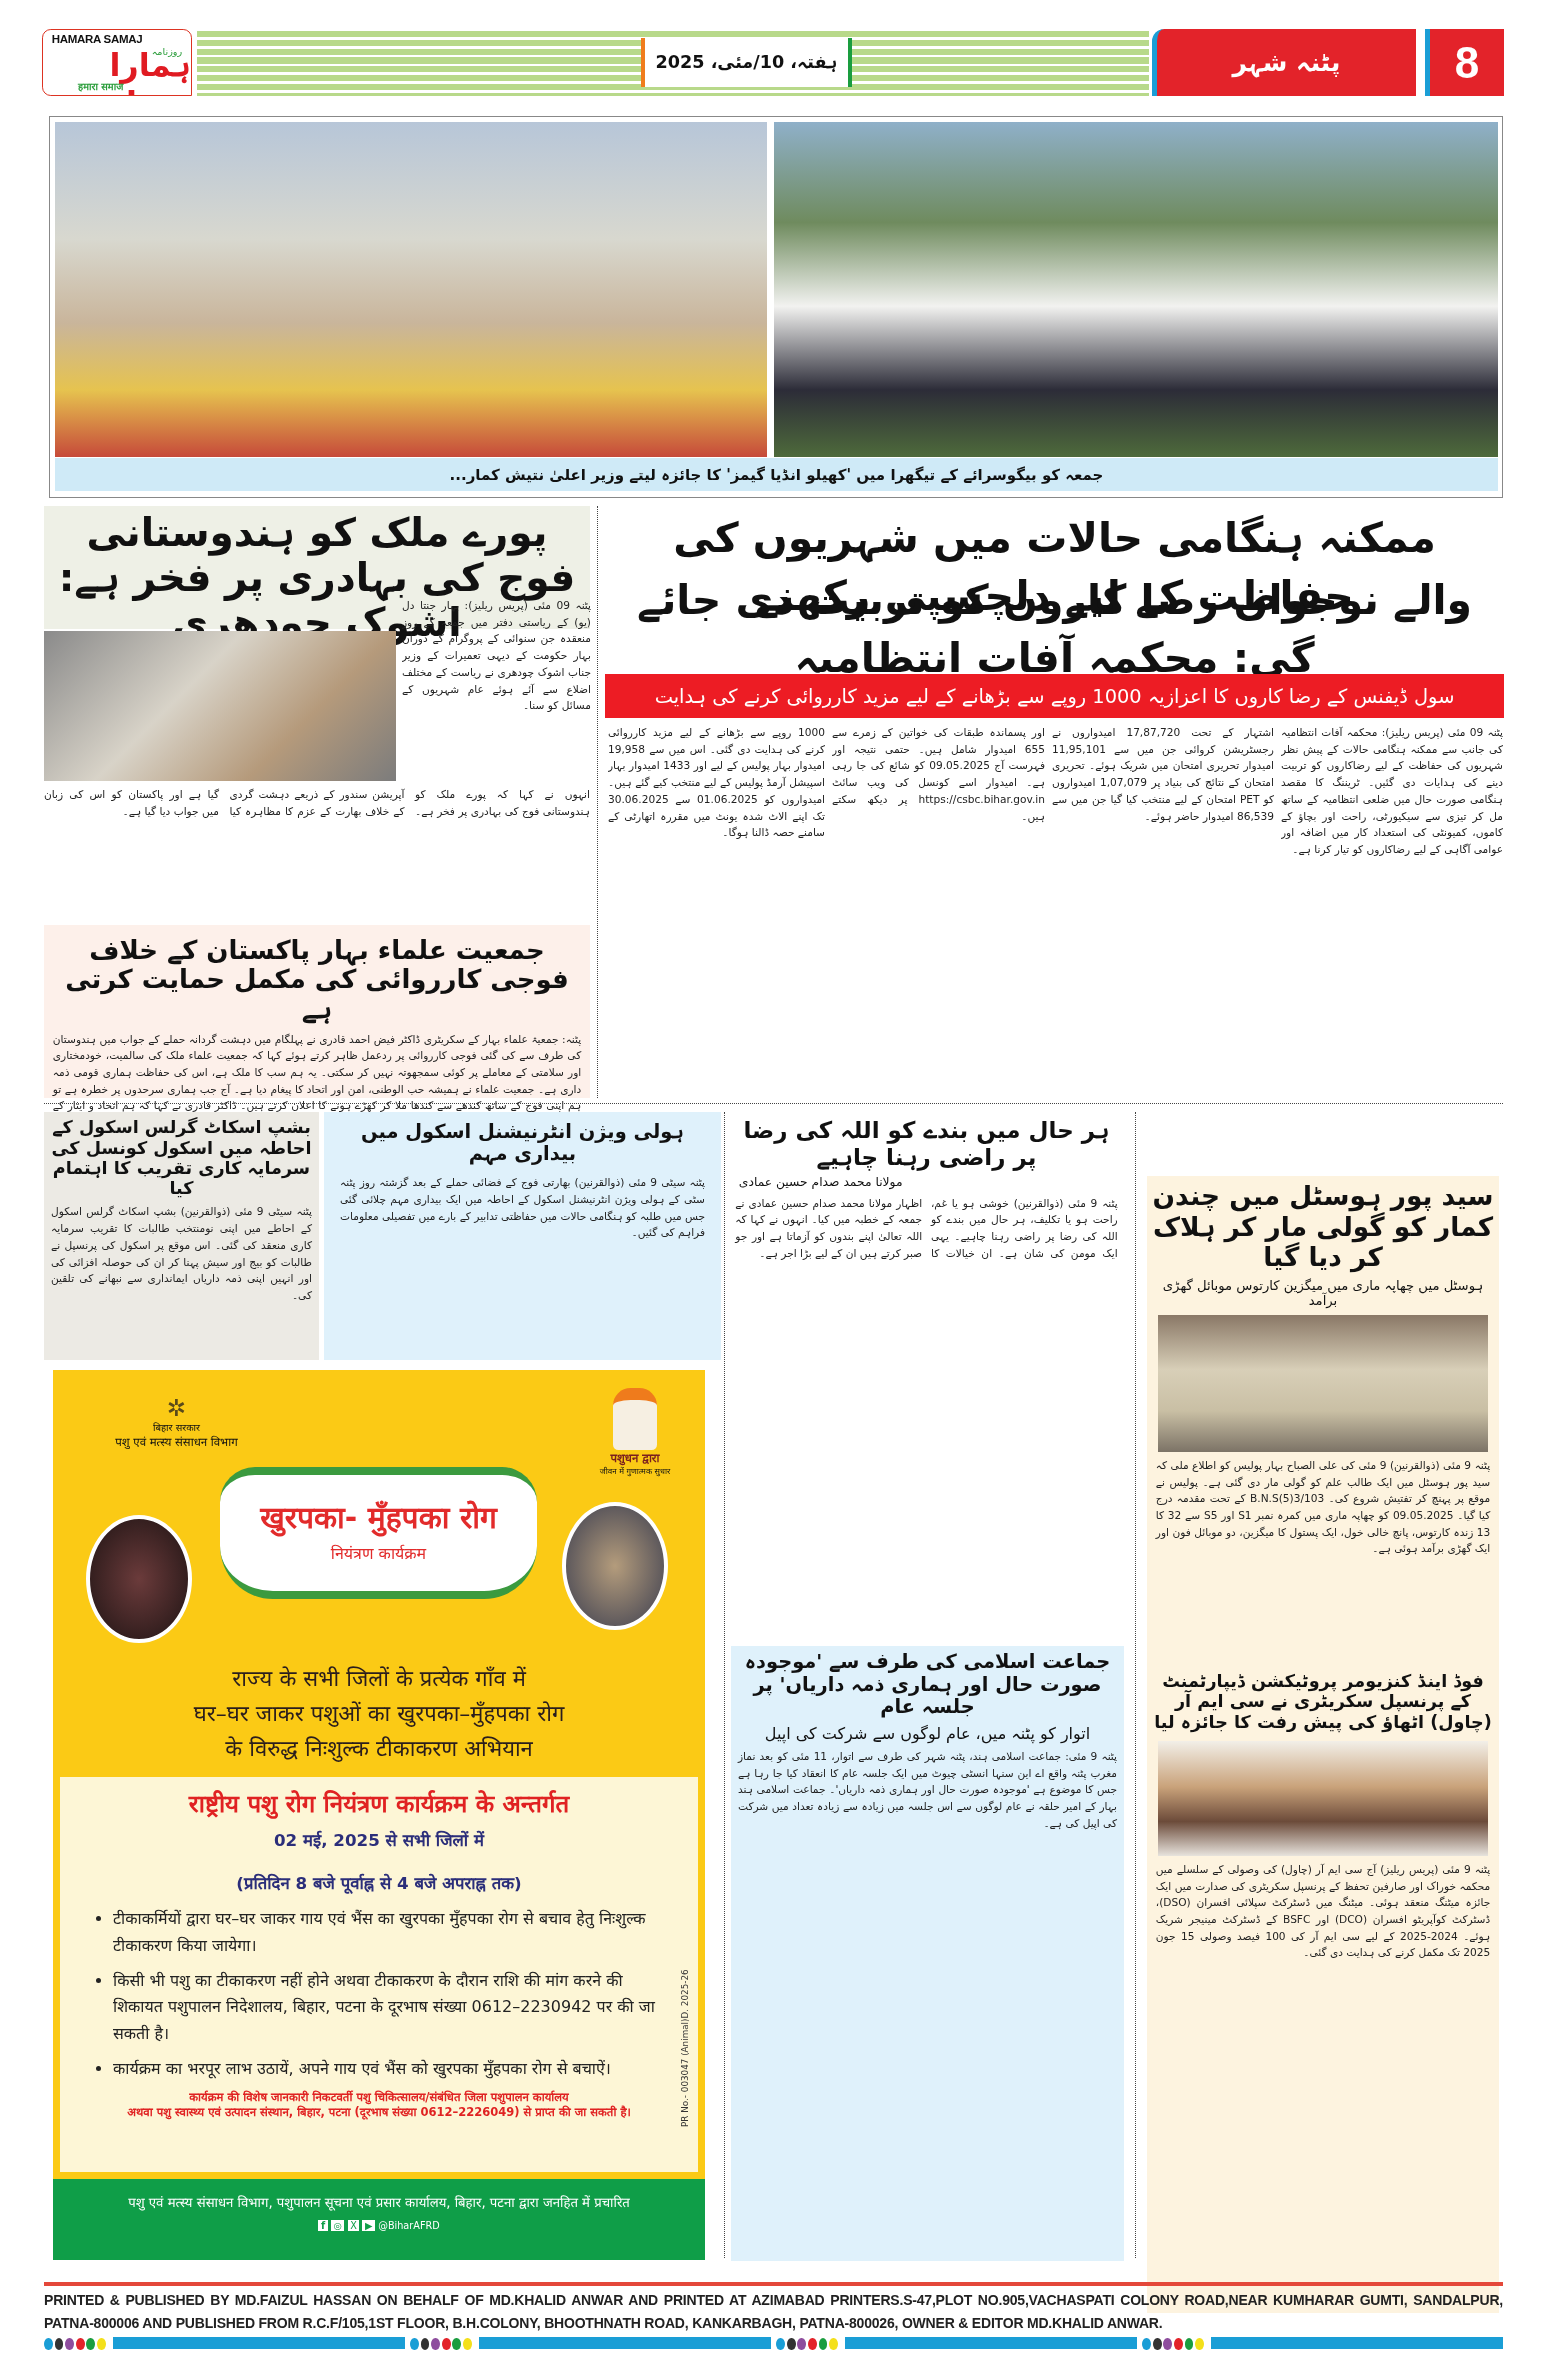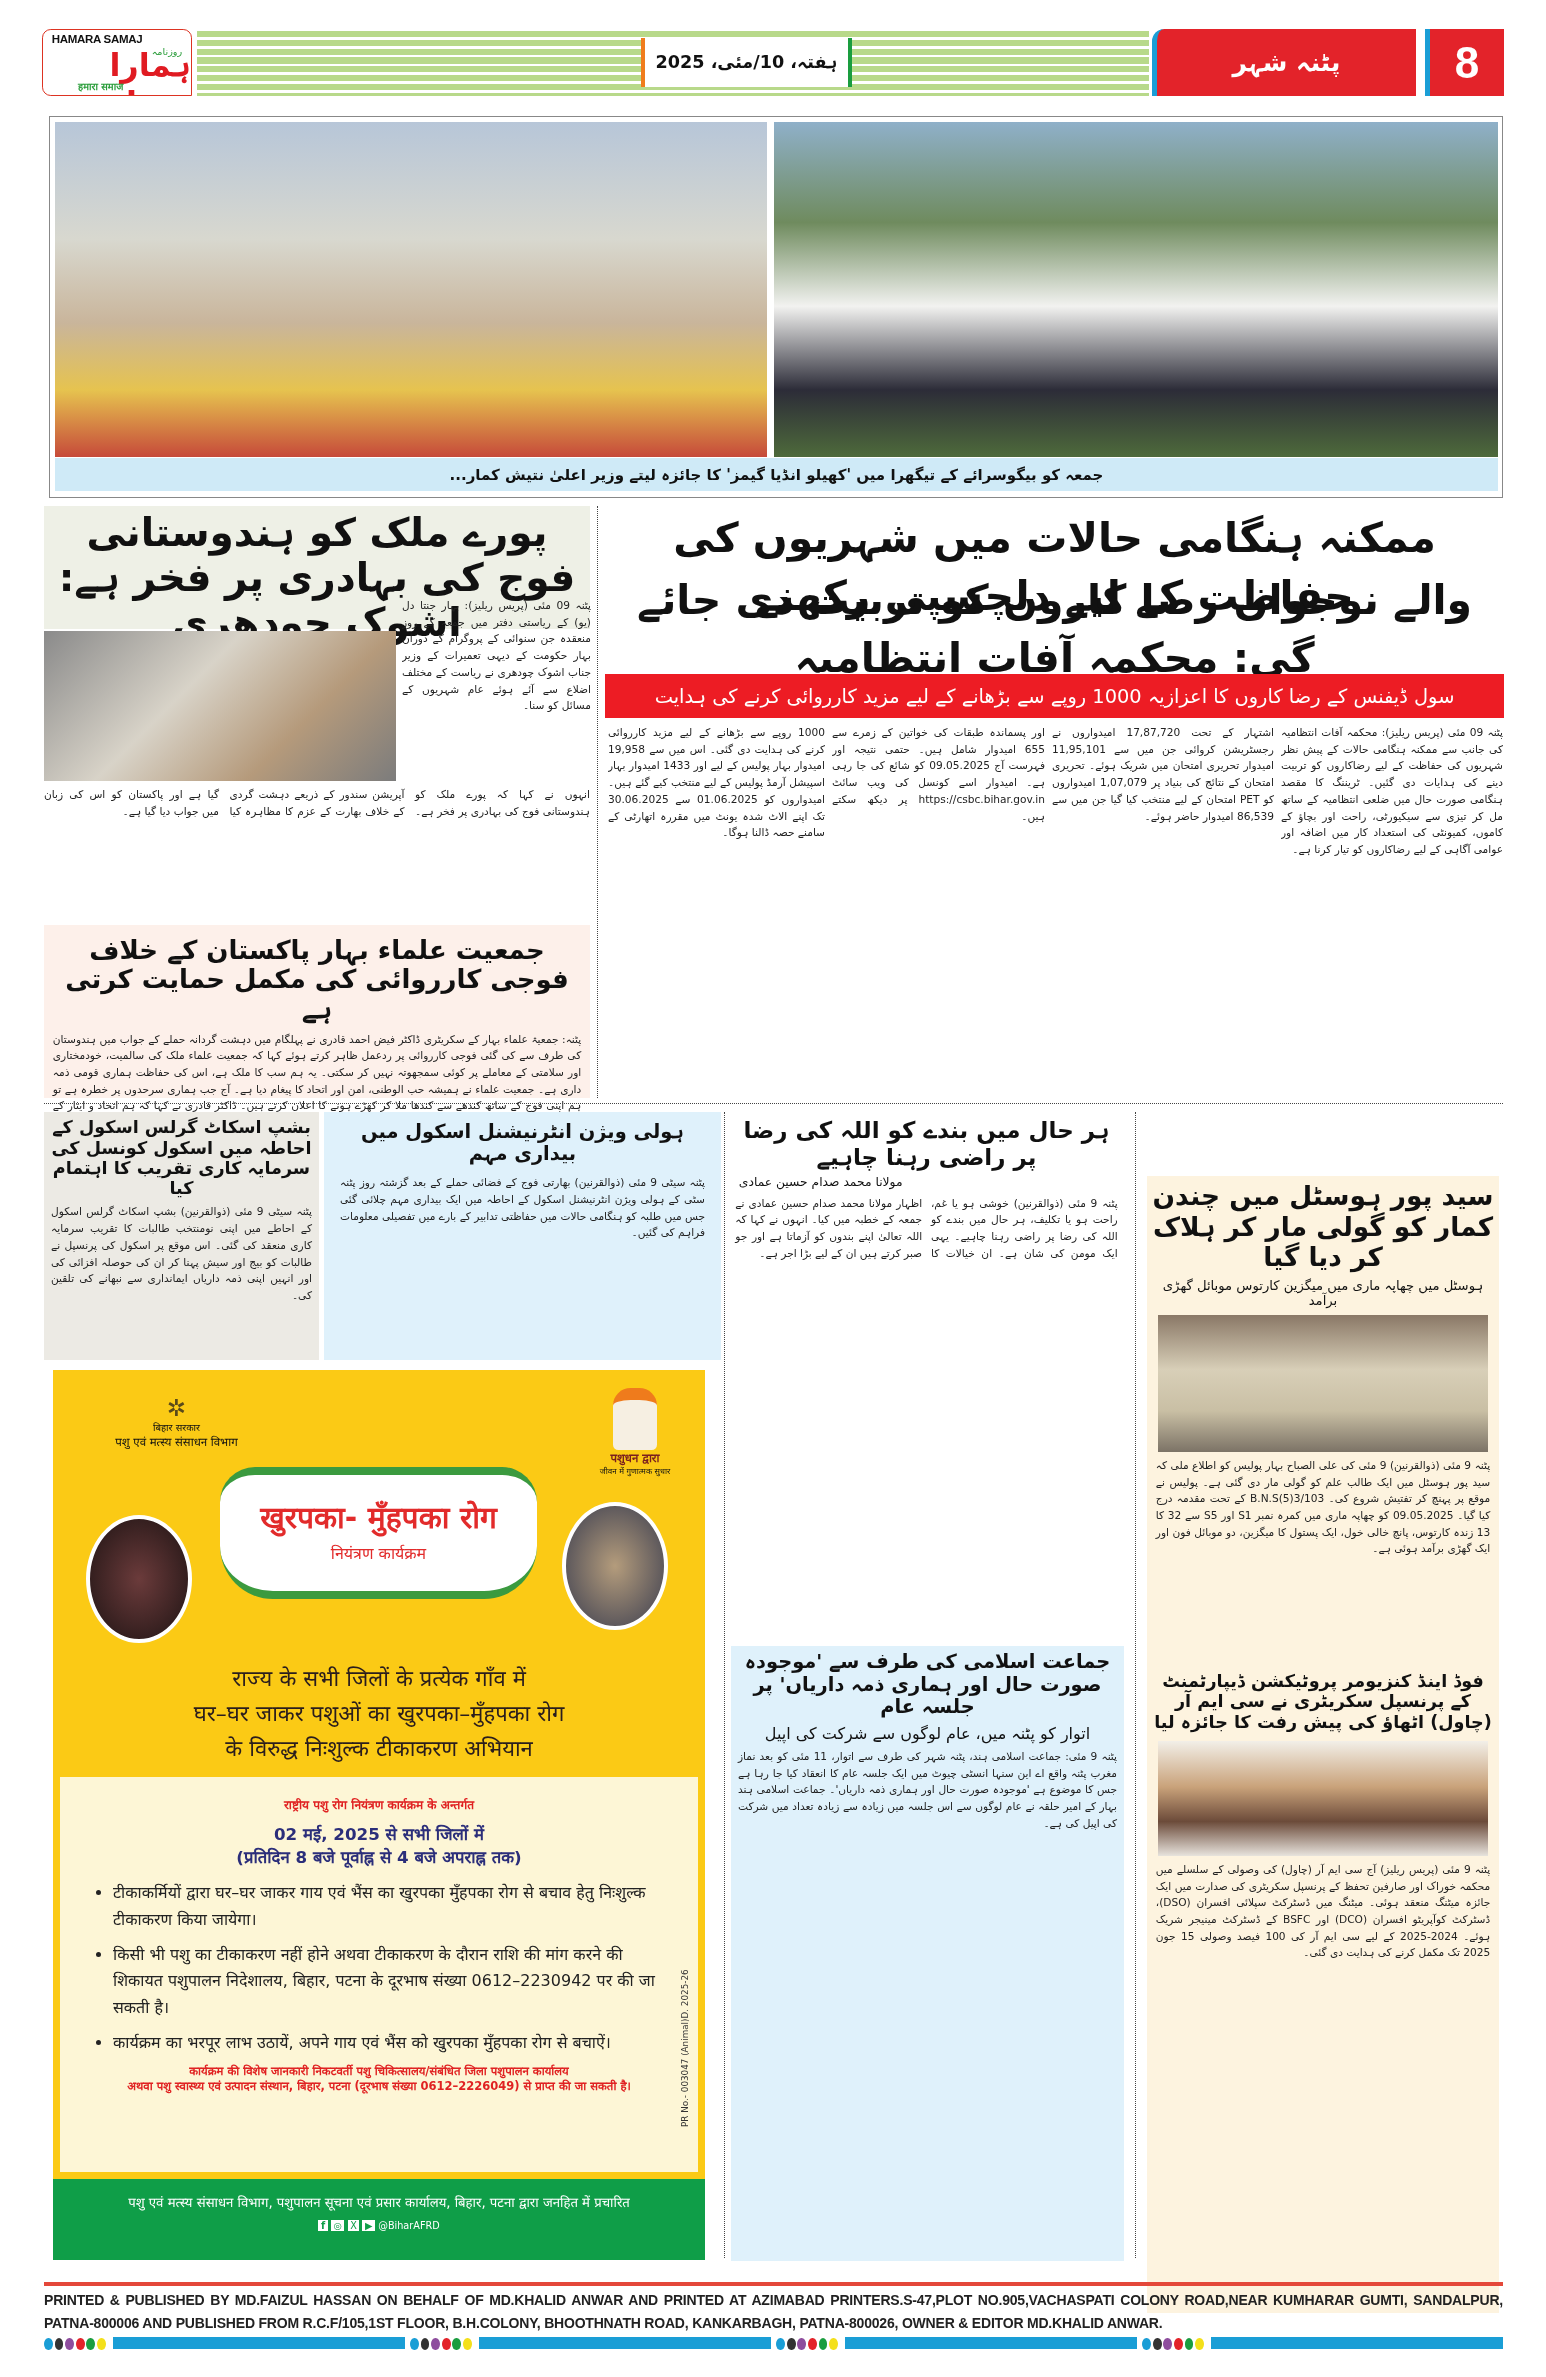--- a/index.html
+++ b/index.html
@@ -134,23 +134,23 @@
     <div class="hi-txt" style="font-size:16px;color:#e22b2b;margin-top:5.3px">नियंत्रण कार्यक्रम</div>
   </div>
   <div class="abs" style="left:33px;top:145px;width:106px;height:128px;border-radius:50%;border:4.4px solid #fff;background:radial-gradient(#6b3b3b,#1d1313)"></div>
   <div class="abs" style="left:509px;top:132px;width:106px;height:128px;border-radius:50%;border:4.4px solid #fff;background:radial-gradient(#b49c7c,#3a3d4f)"></div>
   <div class="abs hi-txt" style="left:17.6px;top:291px;width:617px;text-align:center;font-size:22px;line-height:35px;color:#2a1d1d">
     <div>राज्य के सभी जिलों के प्रत्येक गाँव में</div>
     <div>घर–घर जाकर पशुओं का खुरपका–मुँहपका रोग</div>
     <div>के विरुद्ध निःशुल्क टीकाकरण अभियान</div>
   </div>
   <div class="abs" style="left:7px;top:407px;width:638px;height:395px;background:#fdf6d6">
-    <div class="hi-txt" style="text-align:center;font-size:12px;color:#e02222;font-weight:bold;margin-top:19px">राष्ट्रीय पशु रोग नियंत्रण कार्यक्रम के अन्तर्गत</div>
+    <div class="hi-txt" style="text-align:center;font-size:24px;color:#e02222;font-weight:bold;margin-top:9px">राष्ट्रीय पशु रोग नियंत्रण कार्यक्रम के अन्तर्गत</div>
     <div class="hi-txt" style="text-align:center;font-size:16.7px;color:#2b2e7a;font-weight:bold;margin-top:8.8px">02 मई, 2025 से सभी जिलों में</div>
-    <div class="hi-txt" style="text-align:center;font-size:16.7px;color:#2b2e7a;font-weight:bold;margin-top:0">(प्रतिदिन 8 बजे पूर्वाह्न से 4 बजे अपराह्न तक)</div>
+    <div class="hi-txt" style="text-align:center;font-size:16.7px;color:#2b2e7a;font-weight:bold;margin-top:20px">(प्रतिदिन 8 बजे पूर्वाह्न से 4 बजे अपराह्न तक)</div>
     <ul class="hi-txt" style="margin:12.3px 26.4px 0 53px;font-size:16px;line-height:26.4px;color:#222">
       <li style="margin-bottom:8.8px">टीकाकर्मियों द्वारा घर–घर जाकर गाय एवं भैंस का खुरपका मुँहपका रोग से बचाव हेतु निःशुल्क टीकाकरण किया जायेगा।</li>
       <li style="margin-bottom:8.8px">किसी भी पशु का टीकाकरण नहीं होने अथवा टीकाकरण के दौरान राशि की मांग करने की शिकायत पशुपालन निदेशालय, बिहार, पटना के दूरभाष संख्या 0612–2230942 पर की जा सकती है।</li>
       <li>कार्यक्रम का भरपूर लाभ उठायें, अपने गाय एवं भैंस को खुरपका मुँहपका रोग से बचाऐं।</li>
     </ul>
     <div class="hi-txt" style="text-align:center;font-size:11.5px;color:#e02222;font-weight:bold;margin-top:7px">कार्यक्रम की विशेष जानकारी निकटवर्ती पशु चिकित्सालय/संबंधित जिला पशुपालन कार्यालय</div>
     <div class="hi-txt" style="text-align:center;font-size:11.5px;color:#e02222;font-weight:bold">अथवा पशु स्वास्थ्य एवं उत्पादन संस्थान, बिहार, पटना (दूरभाष संख्या 0612–2226049) से प्राप्त की जा सकती है।</div>
   </div>
   <div class="abs hi-txt" style="left:627px;top:493px;width:17.6px;height:264px;writing-mode:vertical-rl;transform:rotate(180deg);font-size:8.8px;color:#333">PR No.- 003047 (Animal)D. 2025-26</div>
   <div class="abs green" style="left:0;top:809px;width:652px;height:81px;text-align:center">

